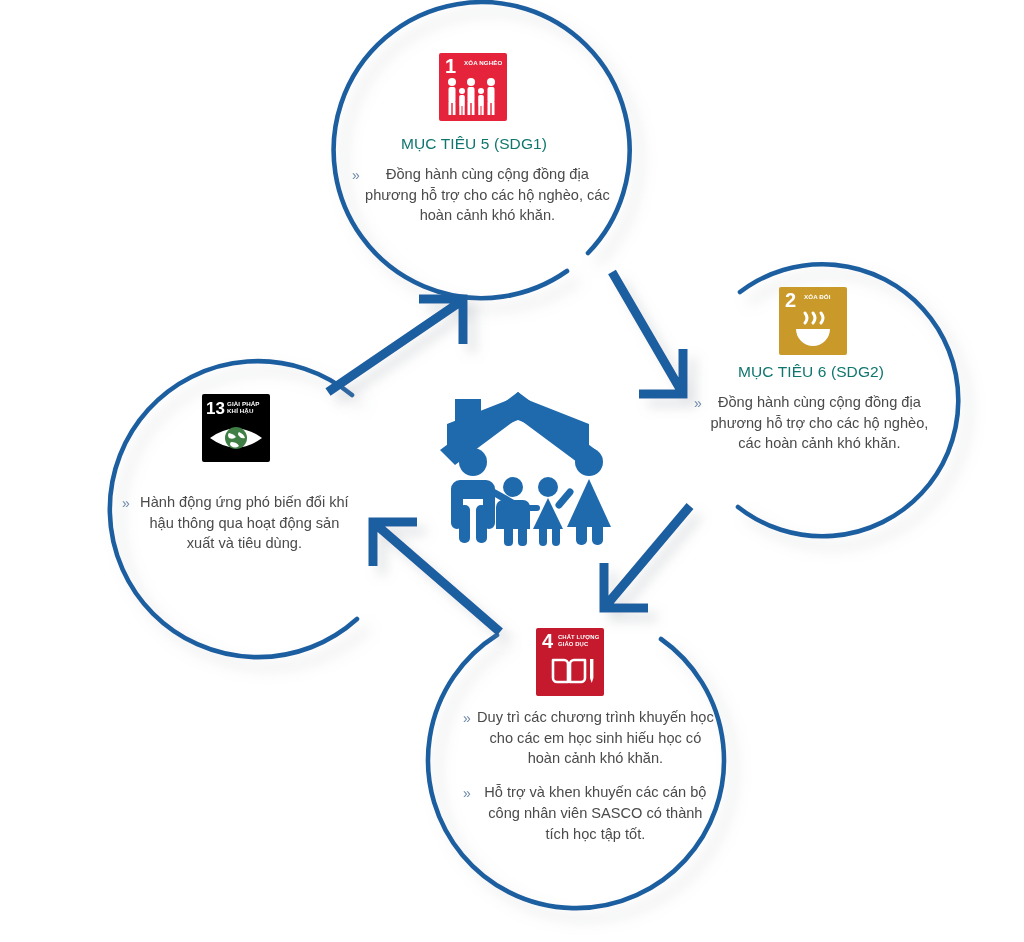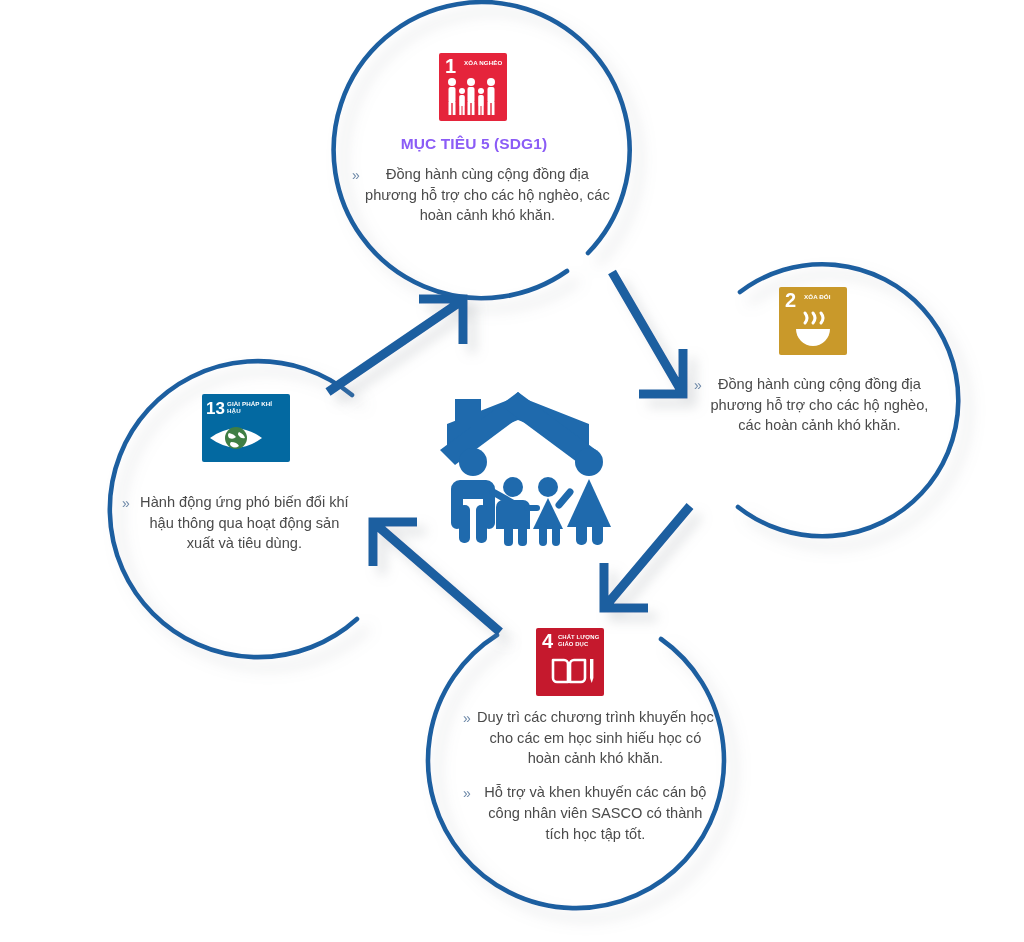--- a/index.html
+++ b/index.html
@@ -8,21 +8,21 @@
     width:1024px;height:942px;position:relative;overflow:hidden;
     font-family:"Liberation Sans","DejaVu Sans",sans-serif;
     color:#3a3a3a;
   }
   #stage{position:absolute;inset:0;width:1024px;height:942px;}
   #art{position:absolute;left:0;top:0;width:1024px;height:942px;}
 
   
   .node{position:absolute;}
   .node-title{
-    font-size:15.5px;font-weight:bold;color:#8b5cf6;
+    font-size:15.5px;font-weight:normal;color:#0f766e;
     letter-spacing:.1px;text-align:center;white-space:nowrap;
   }
   .bullets{margin:0;padding:0;list-style:none;}
   .bullet{
     display:flex;align-items:flex-start;gap:5px;
     font-size:14.6px;line-height:1.42;color:#4a4a4a;
   }
   .bullet + .bullet{margin-top:13px;}
   .guillemet{
     color:#6d88a8;font-size:14px;line-height:1.5;flex:0 0 auto;
@@ -49,21 +49,21 @@
   .badge .bnum.two-digit{font-size:17px;left:4px;top:5px;}
   .badge .blabel{
     position:absolute;left:25px;top:6px;right:3px;color:#fff;
     font-size:6.2px;line-height:7.4px;font-weight:bold;letter-spacing:.1px;
     text-transform:uppercase;
   }
   .badge .blabel.wide{left:22px;font-size:5.9px;}
   #badge-sdg1{left:439px;top:53px;background:#e5243b;}
   #badge-sdg2{left:779px;top:287px;background:#c9992a;}
   #badge-sdg4{left:536px;top:628px;background:#c5192d;}
-  #badge-sdg13{left:202px;top:394px;background:#0369a1;padding-left:20px;}
+  #badge-sdg13{left:202px;top:394px;background:#000000;}
   .badge svg{position:absolute;left:0;top:22px;width:68px;height:46px;}
 </style>
 </head>
 <body>
 
 <div id="stage">
 
   <svg id="art" viewBox="0 0 1024 942">
     <defs>
       <filter id="soft" x="-40%" y="-40%" width="190%" height="190%">
@@ -218,20 +218,21 @@
     <div class="node-title">MỤC TIÊU 5 (SDG1)</div>
     <ul class="bullets">
       <li class="bullet">
         <span class="guillemet">»</span>
         <span class="btext">Đồng hành cùng cộng đồng địa phương hỗ trợ cho các hộ nghèo, các hoàn cảnh khó khăn.</span>
       </li>
     </ul>
   </div>
 
   <div class="node" id="node-sdg2">
+    <div class="node-title">MỤC TIÊU 6 (SDG2)</div>
     <ul class="bullets">
       <li class="bullet">
         <span class="guillemet">»</span>
         <span class="btext">Đồng hành cùng cộng đồng địa phương hỗ trợ cho các hộ nghèo, các hoàn cảnh khó khăn.</span>
       </li>
     </ul>
   </div>
 
   <div class="node" id="node-sdg4">
     <ul class="bullets">

